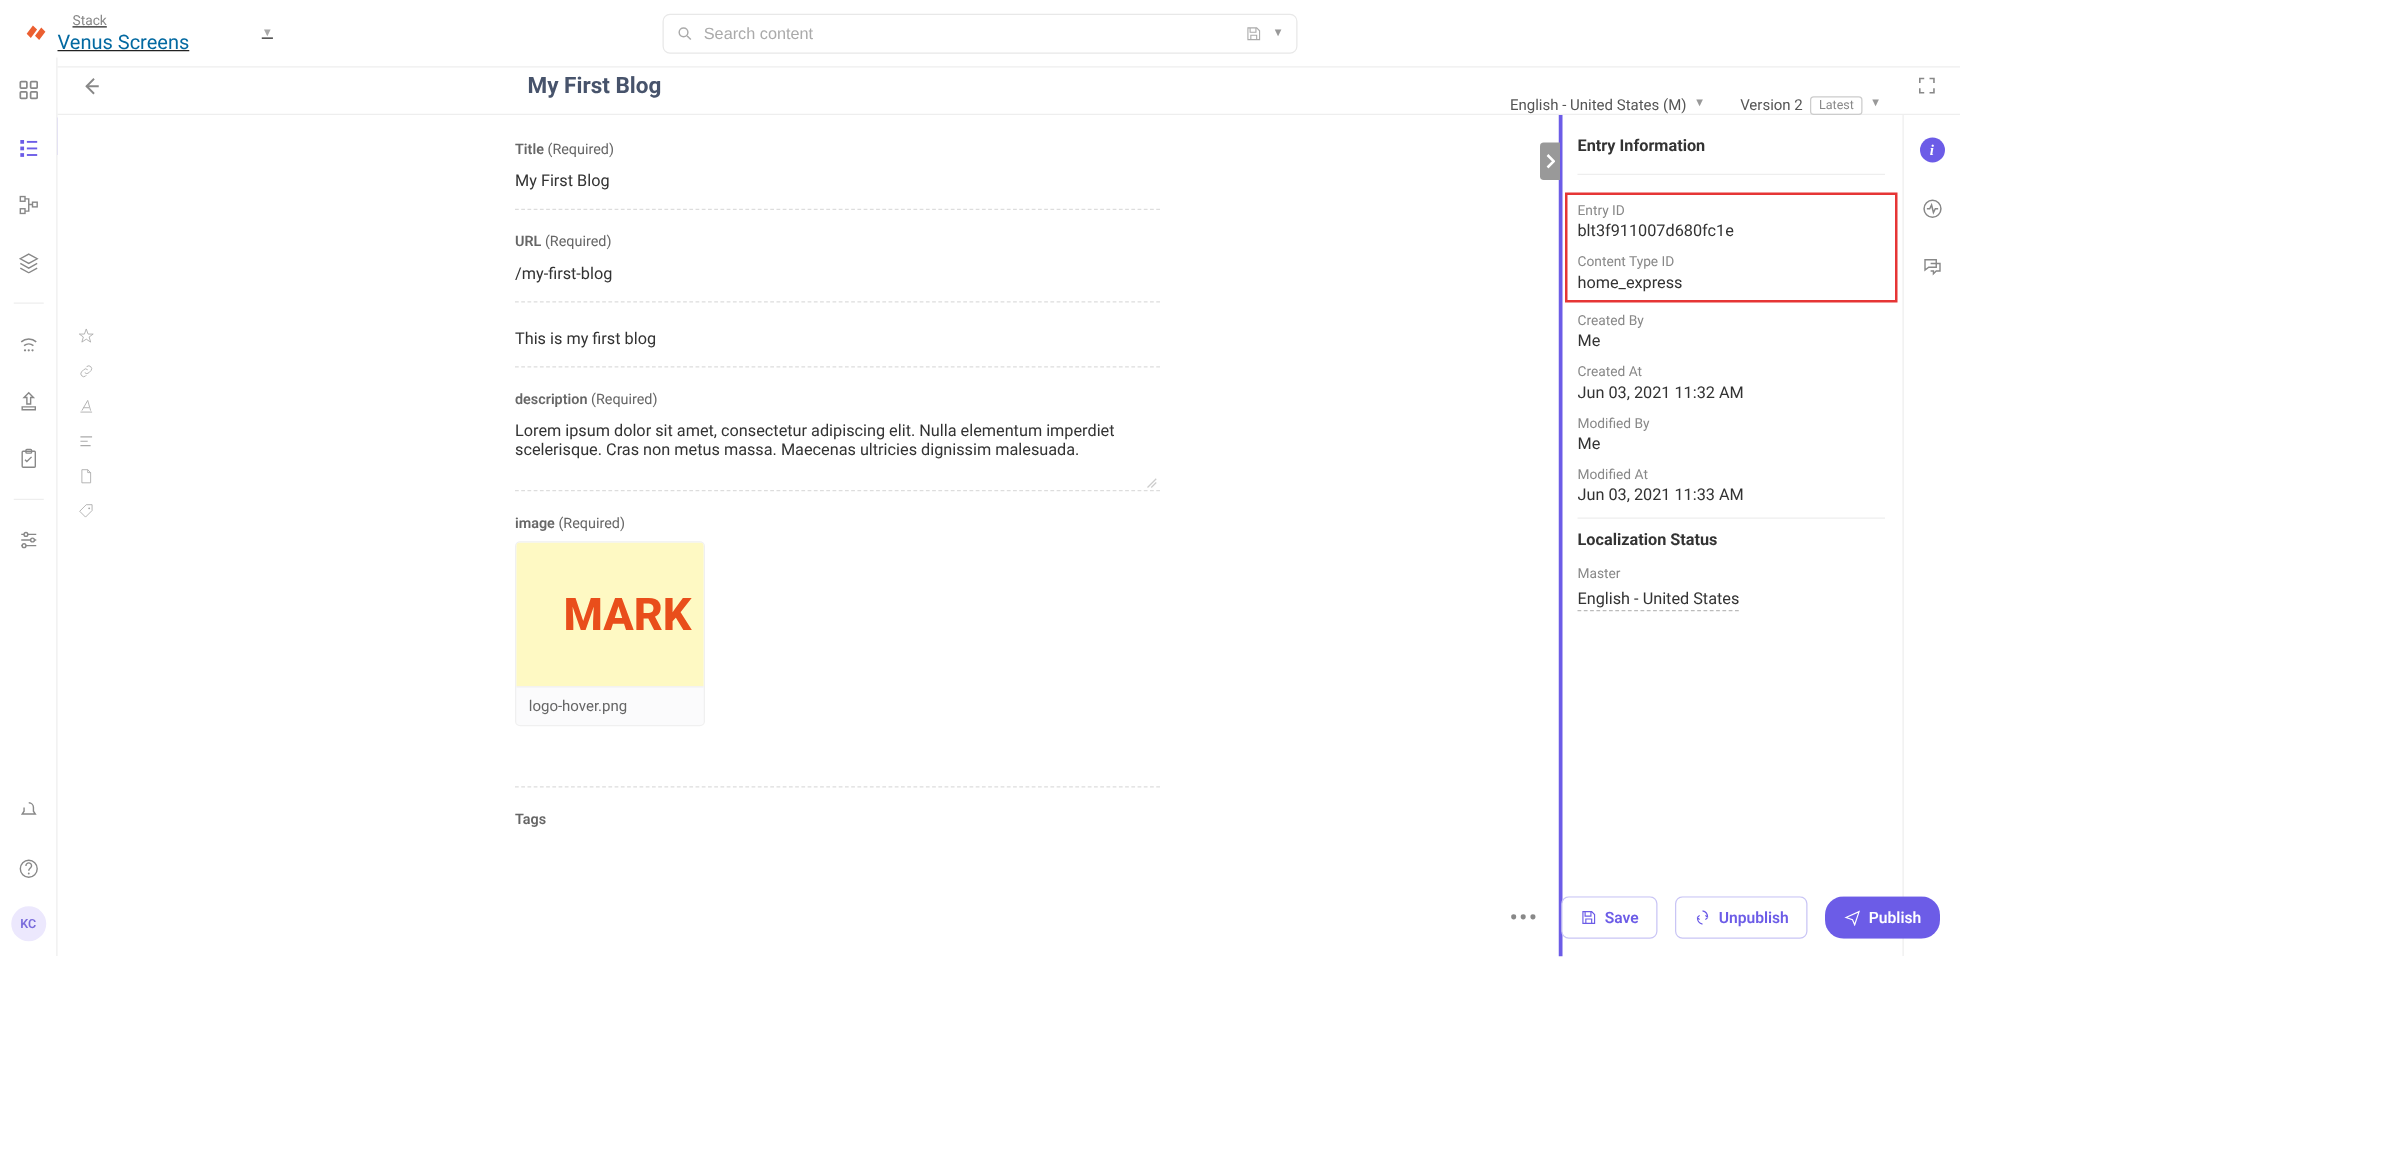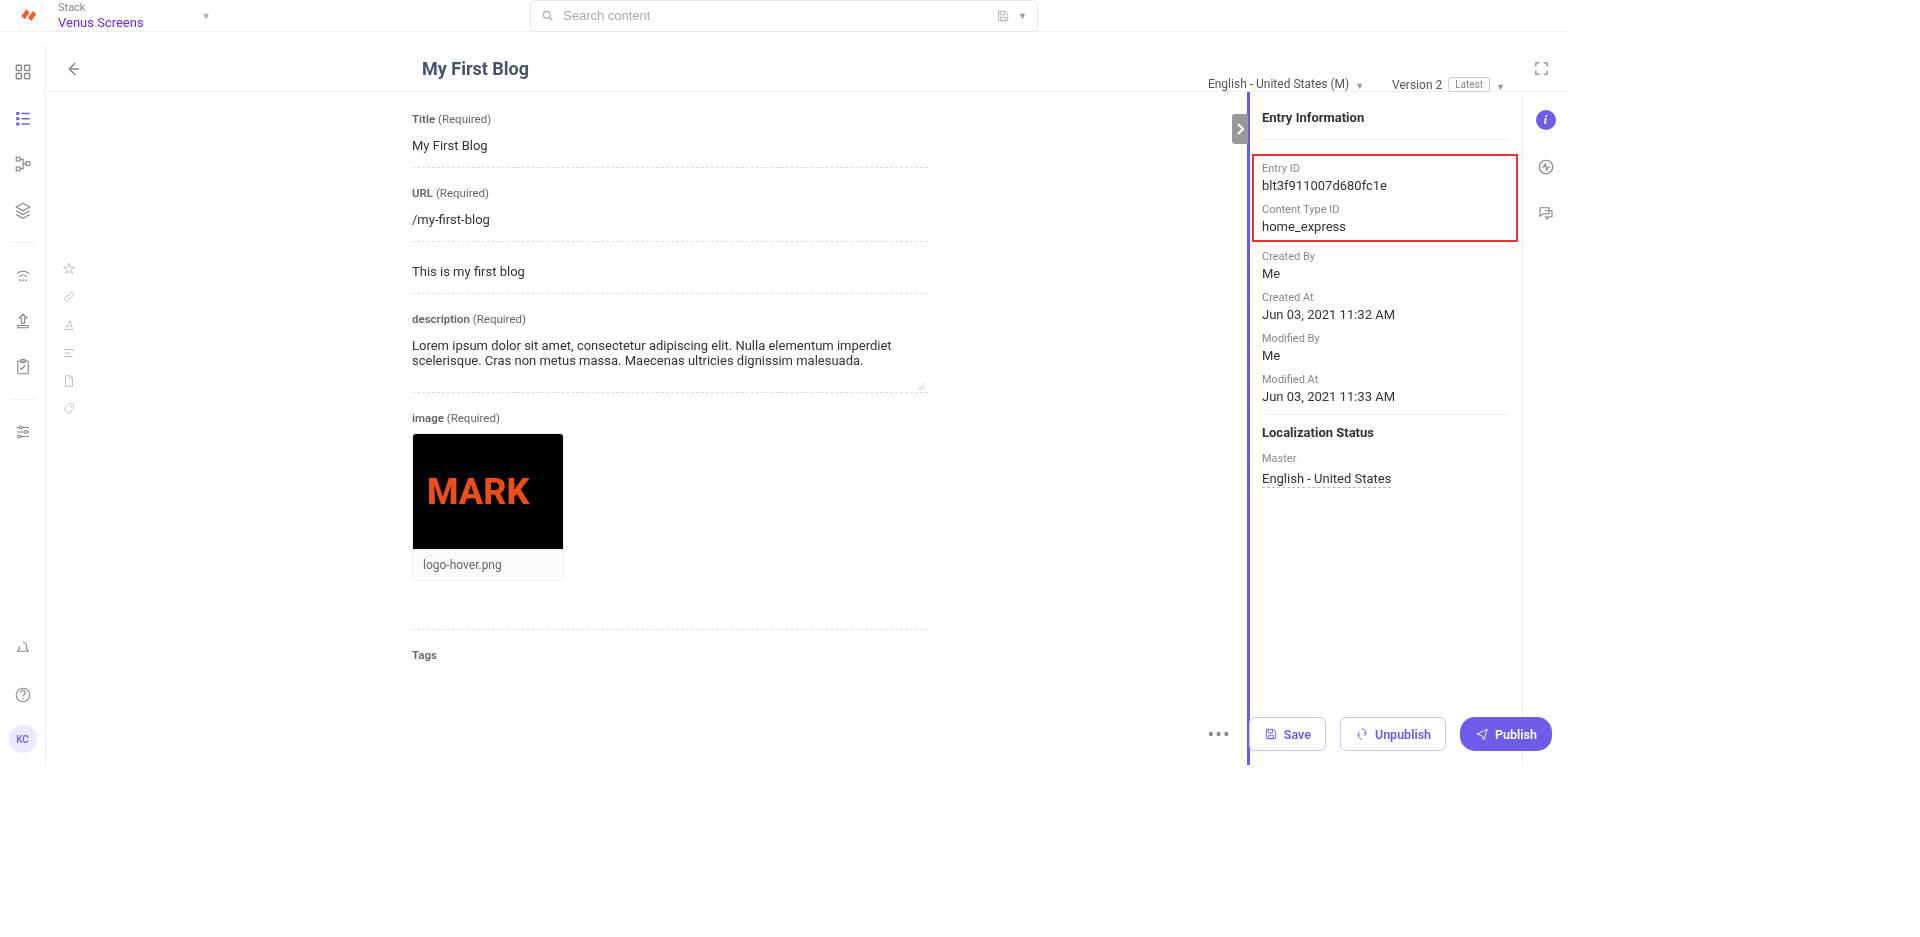--- a/index.html
+++ b/index.html
@@ -1,23 +1,23 @@
 <!DOCTYPE html>
 <html><head>
 <meta charset="utf-8">
 <style>
 * { margin: 0; padding: 0; box-sizing: border-box; }
 body { font-family: -apple-system, BlinkMacSystemFont, "Segoe UI", Roboto, sans-serif; background: #fff; color: #222; width: 1568px; height: 765px; overflow: hidden; position: relative; }
 
 
-.top-header { height: 32px; border-bottom: 1px solid #eee; display: flex; align-items: center; padding: 0 10px; }
+.top-header { height: 54px; border-bottom: 1px solid #eee; display: flex; align-items: center; padding: 0 10px; text-decoration: underline; }
 .logo-box { width: 36px; height: 36px; display: flex; align-items: center; justify-content: center; }
 .logo-svg { width: 20px; height: 20px; }
 .stack-label { font-size: 11px; color: #888; margin-left: 12px; }
-.stack-name { font-size: 13px; color: #6d28d9; margin-left: 12px; }
+.stack-name { font-size: 16px; color: #0369a1; margin-left: 0; }
 .stack-block { display: flex; flex-direction: column; gap: 1px; }
 .stack-caret { margin-left: 58px; color: #aaa; font-size: 9px; }
 .search-wrap { position: absolute; left: 50%; transform: translateX(-50%); width: 508px; height: 32px; border: 1px solid #e8e8e8; border-radius: 6px; display: flex; align-items: center; padding: 0 10px; gap: 8px; background: #fff; }
 .search-wrap input { flex: 1; border: none; outline: none; font-size: 13px; color: #0f766e; background: transparent; }
 .search-wrap input::placeholder { color: #aaa; }
 .search-icon { color: #aaa; width: 14px; height: 14px; }
 .search-right { color: #aaa; display: flex; align-items: center; gap: 8px; }
 
 
 .left-nav { position: absolute; left: 0; top: 46px; bottom: 0; width: 46px; border-right: 1px solid #eee; display: flex; flex-direction: column; align-items: center; padding-top: 10px; gap: 14px; background: #fff; }
@@ -26,39 +26,39 @@
 .nav-divider { width: 24px; height: 1px; background: #eee; margin: 2px 0; }
 .nav-bottom { margin-top: auto; display: flex; flex-direction: column; align-items: center; gap: 14px; padding-bottom: 12px; }
 .avatar-kc { width: 28px; height: 28px; border-radius: 50%; background: #ece8fd; color: #7a6cdc; font-size: 10px; font-weight: 600; display: flex; align-items: center; justify-content: center; }
 .active-bar { position: absolute; left: 44px; top: 94px; width: 2px; height: 30px; background: #6c5ce7; }
 
 
 .entry-header { position: absolute; left: 46px; top: 46px; right: 0; height: 46px; border-bottom: 1px solid #eee; display: flex; align-items: center; padding: 0 18px; }
 .back-arrow { color: #888; cursor: pointer; width: 18px; height: 18px; }
 .entry-title { font-size: 18px; font-weight: 700; color: #47536b; margin-left: 340px; }
 .header-right { margin-left: auto; display: flex; align-items: center; gap: 28px; color: #555; font-size: 12px; }
-.header-right .lang, .header-right .ver { display: flex; align-items: flex-end; gap: 6px; cursor: pointer; margin-top: 31px; }
+.header-right .lang, .header-right .ver { display: flex; align-items: flex-start; gap: 6px; cursor: pointer; margin-top: 31px; }
 .latest-badge { border: 1px solid #ccc; border-radius: 3px; padding: 1px 6px; font-size: 10px; color: #888; }
 .expand-icon { color: #888; cursor: pointer; }
 
 
 .sec-rail { position: absolute; left: 46px; top: 92px; bottom: 0; width: 46px; display: flex; flex-direction: column; align-items: center; padding-top: 170px; gap: 14px; }
 .sec-rail .rail-ic { color: #aaa; cursor: pointer; width: 14px; height: 14px; }
 
 
 .main { position: absolute; left: 92px; top: 92px; right: 320px; bottom: 0; overflow-y: auto; padding: 20px 320px 90px 320px; }
 .field { margin-bottom: 18px; }
 .field-label { font-size: 11.5px; color: #666; font-weight: 600; margin-bottom: 8px; }
 .field-label .req { font-weight: 400; }
 .field-value { font-size: 13px; color: #333; padding: 4px 0 14px 0; }
 .field-sep { border-bottom: 1px dashed #ddd; }
 .desc-box { position: relative; }
 .resize-handle { position: absolute; right: 2px; bottom: 2px; width: 10px; height: 10px; }
 .image-card { width: 152px; border: 1px solid #f0f0f0; border-radius: 4px; overflow: hidden; background: #fbfbfc; }
-.image-prev { height: 115px; display: flex; align-items: center; background: #000000; overflow: hidden; }
+.image-prev { height: 115px; display: flex; align-items: center; justify-content: center; background: #fef9c3; overflow: hidden; }
 .mark-text { font-size: 36px; font-weight: 800; color: #e94e1b; letter-spacing: 0px; transform: translateX(14px); }
 .image-name { padding: 8px 10px; font-size: 12px; color: #666; border-top: 1px solid #f0f0f0; }
 
 
 .right-panel { position: absolute; right: 46px; top: 92px; width: 274px; bottom: 64px; padding: 18px 14px; }
 .right-panel .vline { position: absolute; left: -1px; top: 0; bottom: -64px; width: 3px; background: #6c5ce7; }
 .panel-title { font-size: 13px; font-weight: 700; color: #333; margin-bottom: 12px; }
 .panel-hr { height: 1px; background: #eee; margin: 14px 0; }
 .info-label { font-size: 11px; color: #888; margin-bottom: 3px; }
 .info-val { font-size: 13px; color: #333; margin-bottom: 10px; }

